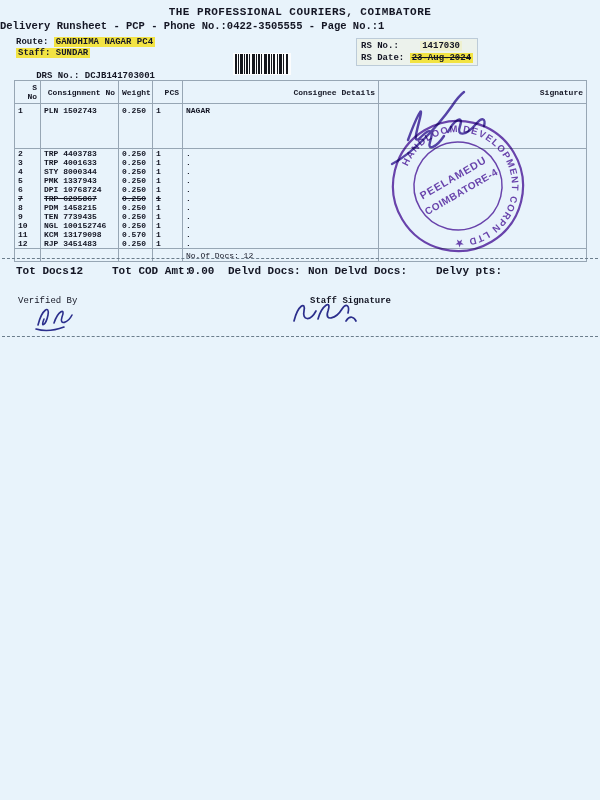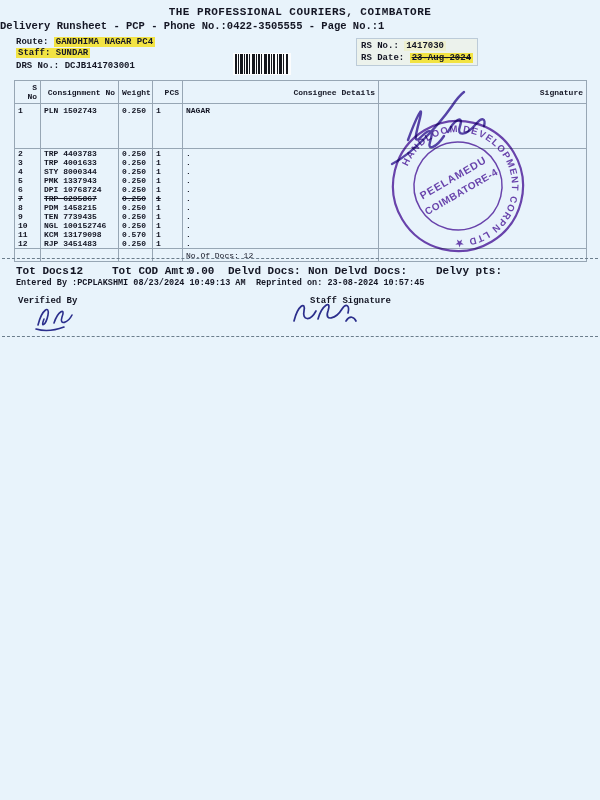--- a/index.html
+++ b/index.html
@@ -10,23 +10,23 @@
   .page{
     position:relative;width:600px;height:692px;background:var(--paper);
     font-family:"Liberation Mono","DejaVu Sans Mono",monospace;color:var(--ink);
     overflow:hidden;
   }
   .title{position:absolute;top:6px;left:0;right:0;text-align:center;
     font-size:11px;font-weight:bold;letter-spacing:.5px;}
   .subtitle{position:absolute;top:20px;left:0;right:0;text-align:left;
     font-size:10.5px;font-weight:bold;}
   .info-left{position:absolute;top:37px;left:16px;font-size:9px;font-weight:bold;line-height:11px;}
-  .info-left .drs-line{margin-top:2px;}
+  .info-left .drs-line{margin-top:12px;text-align:right;}
   .hl{background:var(--highlight);padding:0 2px;}
-  .hl-pale{background:#eef0cf;padding:0 2px;}
+  .hl-pale{background:#eef0cf;padding:0 2px;margin-left:16px;}
   .strike{text-decoration:line-through;text-decoration-thickness:1px;}
   .info-right{position:absolute;top:38px;left:356px;font-size:9px;font-weight:bold;
     line-height:12px;border:1px solid #bccbd8;padding:1px 4px;background:rgba(244,240,210,.35);}
   .barcode{position:absolute;left:233px;top:53px;}
   table.runsheet{position:absolute;top:80px;left:14px;width:572px;
     border-collapse:collapse;table-layout:fixed;border:1.5px solid var(--table-line);}
   table.runsheet th{border:1px solid var(--table-line);font-size:8px;font-weight:bold;
     text-align:right;padding:2px 3px;height:10px;}
   table.runsheet td{border-left:1px solid var(--table-line);border-right:1px solid var(--table-line);
     font-size:8px;padding:0 3px;overflow:hidden;white-space:nowrap;}
@@ -38,21 +38,21 @@
     font-weight:normal;vertical-align:middle;}
   .dash1,.dash2{position:absolute;left:2px;right:2px;border-top:1px dashed #6b7d8c;}
   .dash1{top:258px;} .dash2{top:336px;}
   .totals{position:absolute;top:265px;left:0;width:600px;height:12px;
     font-size:11px;font-weight:bold;}
   .totals span{position:absolute;top:0;}
   .t-docs-l{left:16px;} .t-docs-v{left:70px;} .t-cod-l{left:112px;} .t-cod-v{left:188px;}
   .t-delvd{left:228px;} .t-nondelvd{left:308px;} .t-delvy{left:408px;padding-left:28px;}
   .entered{position:absolute;top:278px;left:0;width:600px;height:12px;font-size:8.5px;font-weight:bold;}
   .entered .e1{position:absolute;left:16px;} .entered .e2{position:absolute;left:256px;}
-  .verified-label{position:absolute;top:296px;left:18px;font-size:9px;font-weight:bold;}
+  .verified-label{position:absolute;top:296px;left:18px;font-size:9px;font-weight:normal;}
   .staffsig-label{position:absolute;top:296px;left:310px;font-size:9px;font-weight:bold;}
   .scribble-verified{position:absolute;left:30px;top:301px;}
   .scribble-staff{position:absolute;left:288px;top:295px;}
   .stamp{position:absolute;left:388px;top:116px;width:140px;height:140px;
     transform:rotate(14deg);opacity:.88;mix-blend-mode:multiply;}
   .big-signature{position:absolute;left:386px;top:88px;width:115px;height:85px;
     mix-blend-mode:multiply;}
 </style>
 </head>
 <body>
@@ -250,24 +250,20 @@
   <div class="totals">
     <span class="t-docs-l">Tot Docs:</span>
     <span class="t-docs-v">12</span>
     <span class="t-cod-l">Tot COD Amt:</span>
     <span class="t-cod-v">0.00</span>
     <span class="t-delvd">Delvd Docs:</span>
     <span class="t-nondelvd">Non Delvd Docs:</span>
     <span class="t-delvy">Delvy pts:</span>
   </div>
 
-  <div class="entered">
-    <span class="e1">Entered By :PCPLAKSHMI 08/23/2024 10:49:13 AM</span>
-    <span class="e2">Reprinted on: 23-08-2024 10:57:45</span>
-  </div>
 
   <div class="verified-label">Verified By</div>
   <div class="staffsig-label">Staff Signature</div>
 
   <div class="scribble-verified">
     <svg width="46" height="34" viewBox="0 0 46 34">
       <g fill="none" stroke="#2b2e8c" stroke-width="1.6" stroke-linecap="round">
         <path d="M8 24 C12 8 20 4 18 14 C16 24 10 28 14 18"></path>
         <path d="M24 22 C28 10 36 6 32 16 C29 25 38 22 42 14"></path>
         <path d="M6 28 C16 31 26 29 34 26"></path>

